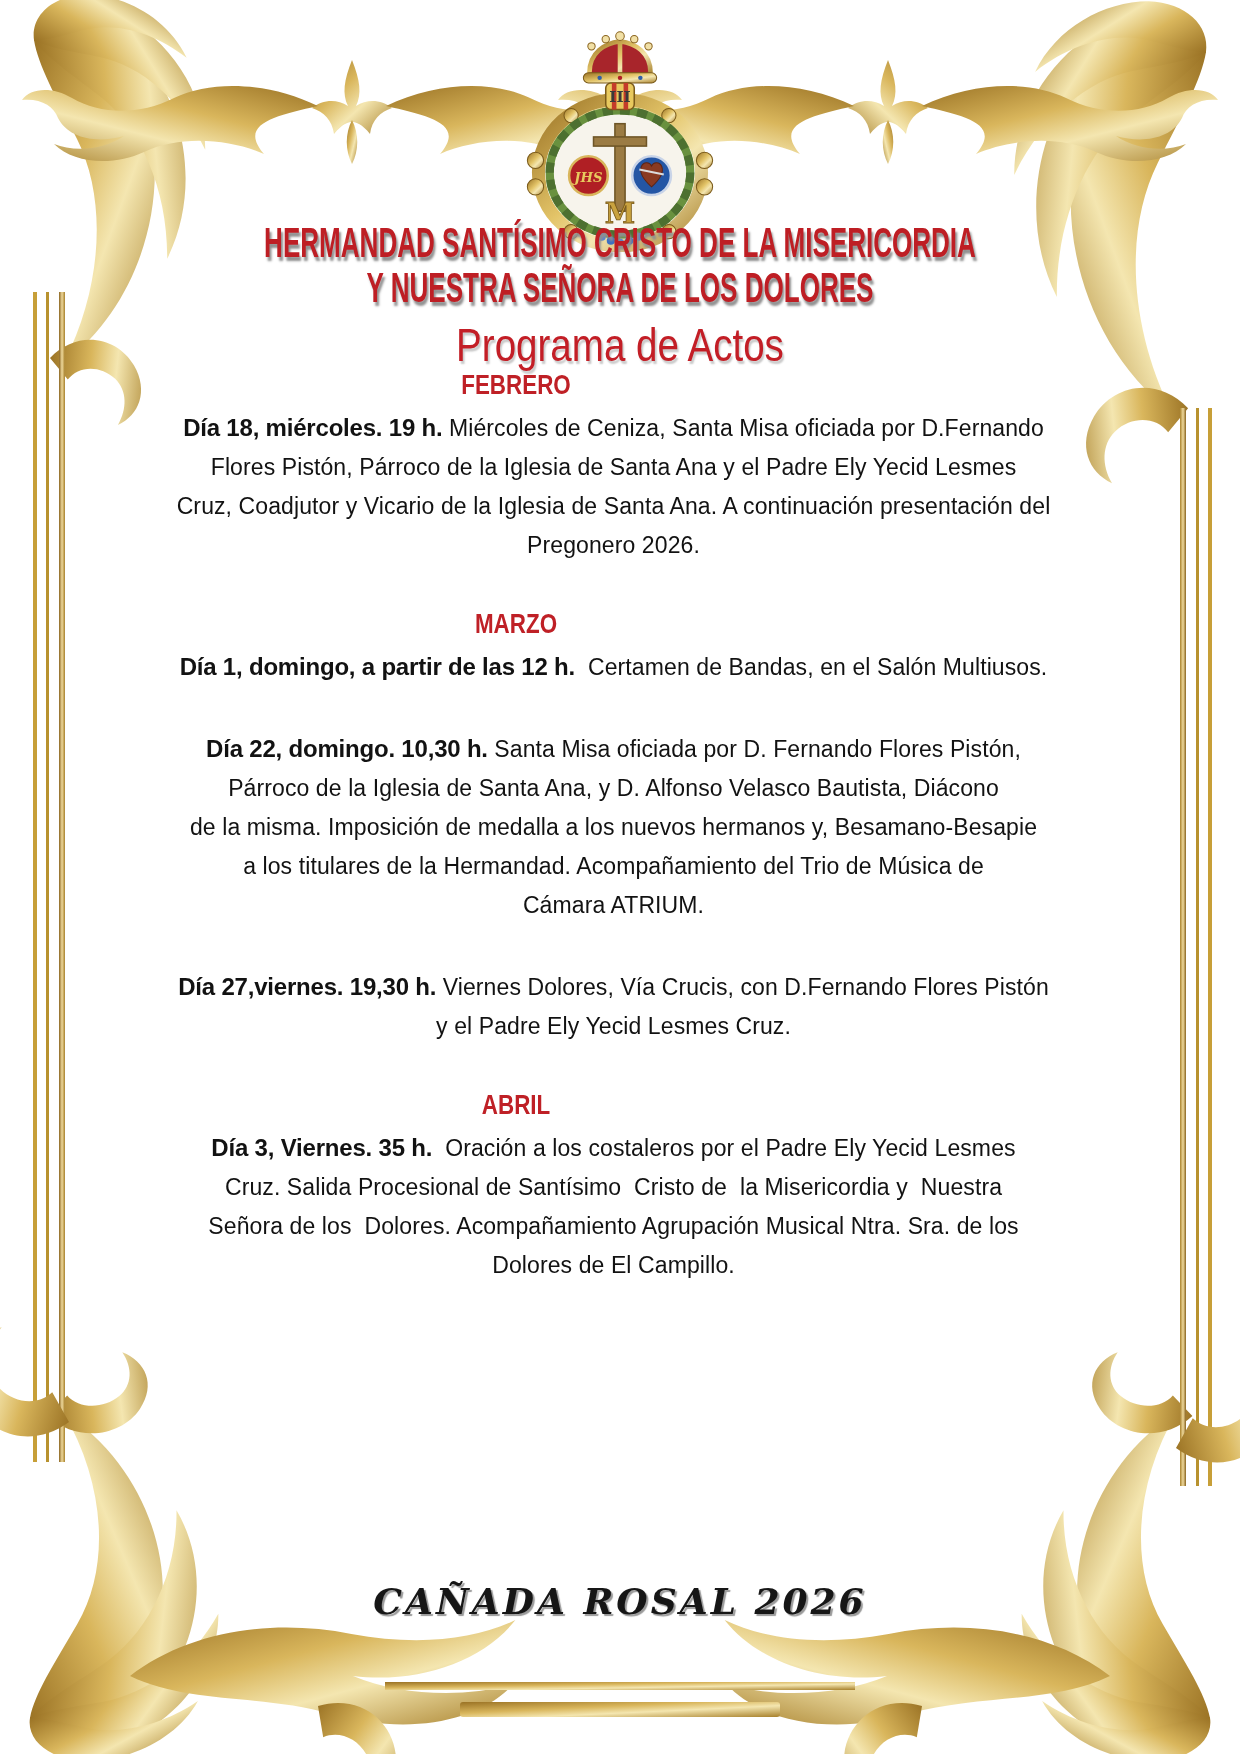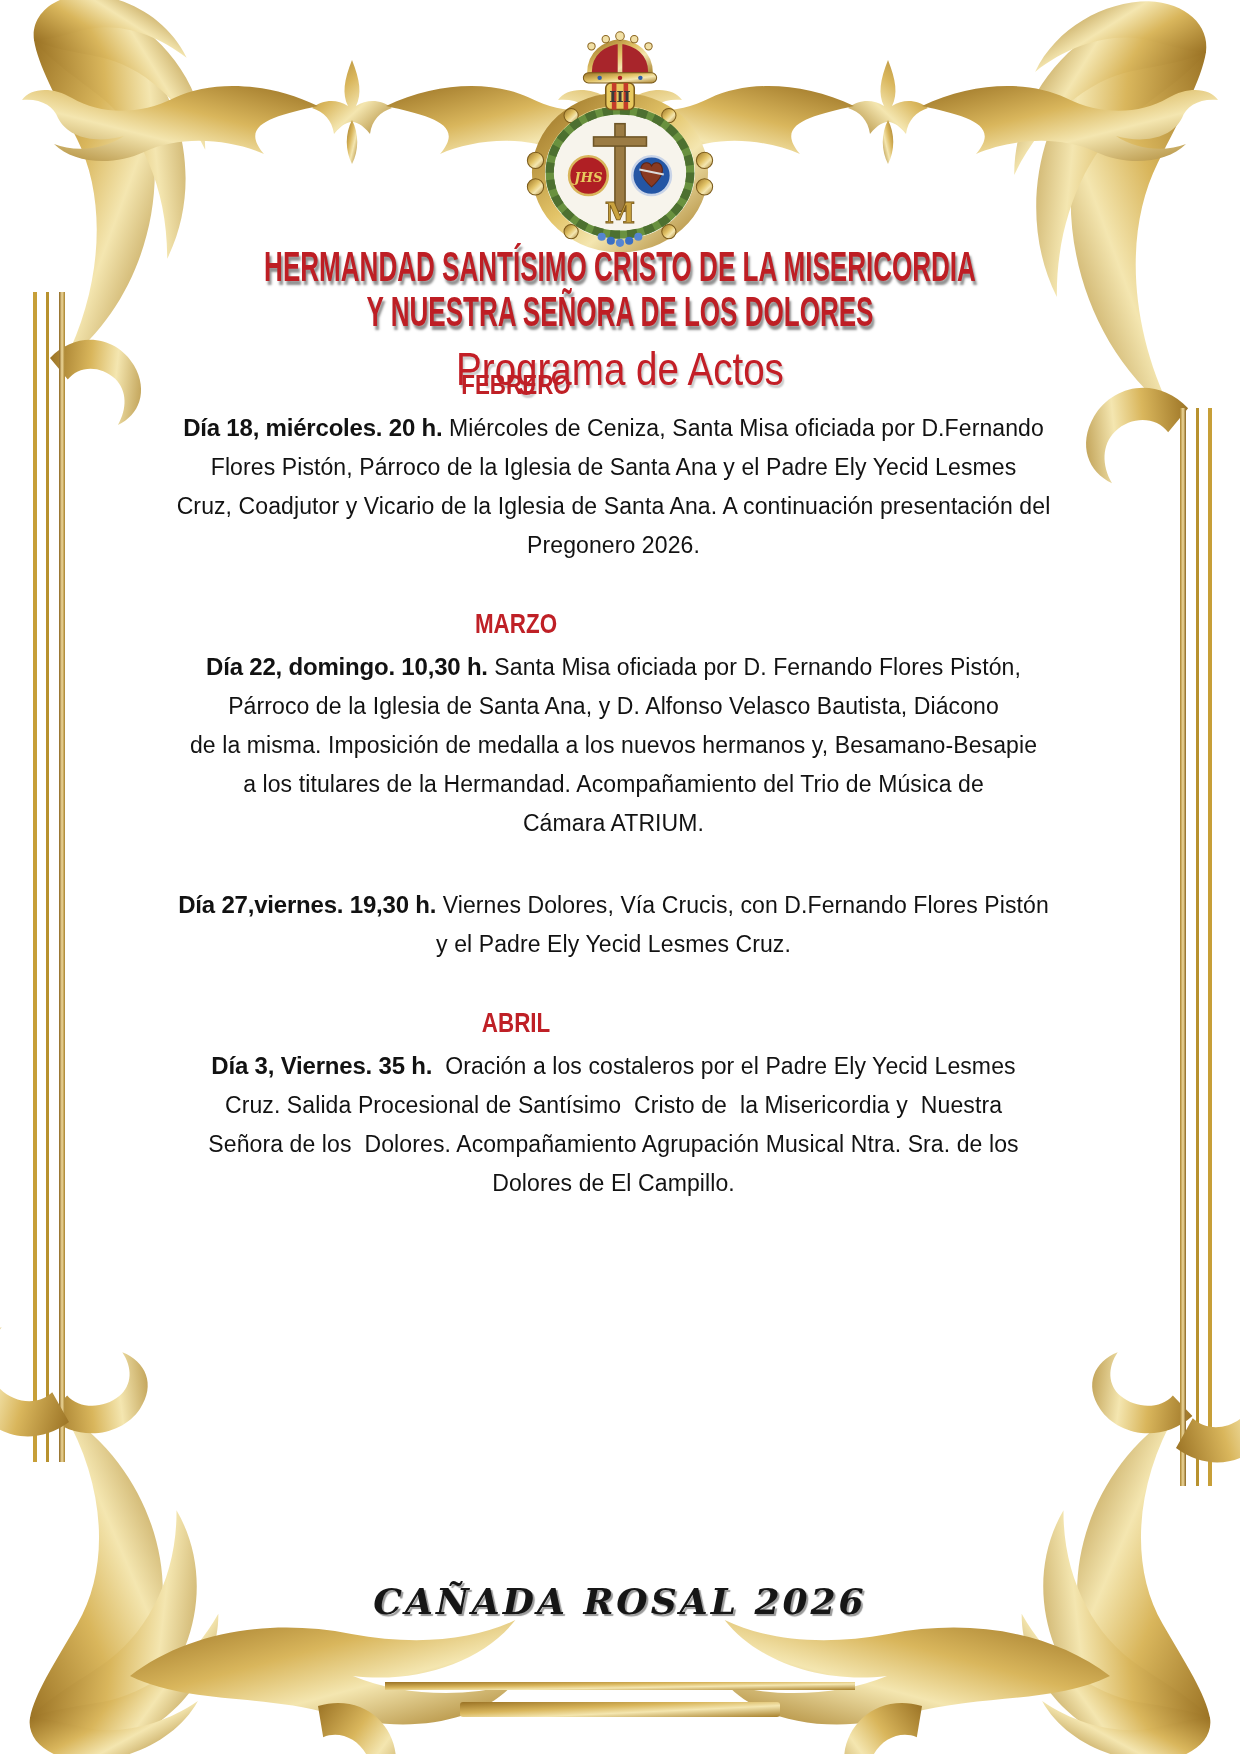--- a/index.html
+++ b/index.html
@@ -1,20 +1,20 @@
 <!DOCTYPE html>
 <html><head>
 <meta charset="utf-8">
 <style>
   html,body{margin:0;padding:0;background:#e8e8e8;}
   .page{position:relative;width:1240px;height:1754px;background:#ffffff;overflow:hidden;
         font-family:"Liberation Sans",sans-serif;margin:0 auto;}
   .border-layer{position:absolute;left:0;top:0;pointer-events:none;}
   .crest{position:absolute;left:508px;top:30px;}
-  .titles{position:absolute;top:220px;left:0;width:100%;text-align:center;margin-top:24px;}
+  .titles{position:absolute;top:220px;left:0;width:100%;text-align:center;}
   .title-line{font-weight:bold;font-size:42px;line-height:45px;color:#be1e24;
               transform:scaleX(0.62);transform-origin:center;white-space:nowrap;
               text-shadow:3px 4px 3px #8f8f8f;}
   .subtitle{margin-top:9px;font-size:47px;line-height:52px;color:#c31e26;
             transform:scaleX(0.82);transform-origin:center;white-space:nowrap;
             text-shadow:2px 3px 2px #c9c9c9;}
   .content{position:absolute;top:368px;left:126px;width:975px;color:#121212;text-align:center;}
   .month{font-size:28px;font-weight:bold;color:#bf2026;margin:0 0 6px 0;line-height:34px;
          transform:scaleX(0.8);transform-origin:left center;}
   .event{font-size:23px;line-height:39px;margin:0 0 42px 0;white-space:pre-wrap;letter-spacing:0.1px;}
@@ -161,26 +161,27 @@
 
   <div class="titles">
     <div class="title-line">HERMANDAD SANTÍSIMO CRISTO DE LA MISERICORDIA</div>
     <div class="title-line">Y NUESTRA SEÑORA DE LOS DOLORES</div>
     <div class="subtitle">Programa de Actos</div>
   </div>
 
   <div class="content">
 
     <h2 class="month">FEBRERO</h2>
-    <p class="event"><b class="lead">Día 18, miércoles. 20 h.</b><span> Miércoles de Ceniza, Santa Misa oficiada por D.Fernando
+    <p class="event"><b class="lead">Día 18, miércoles. 19 h.</b><span> Miércoles de Ceniza, Santa Misa oficiada por D.Fernando
 Flores Pistón, Párroco de la Iglesia de Santa Ana y el Padre Ely Yecid Lesmes
 Cruz, Coadjutor y Vicario de la Iglesia de Santa Ana. A continuación presentación del
 Pregonero 2026.</span></p>
 
     <h2 class="month">MARZO</h2>
+    <p class="event"><b class="lead">Día 1, domingo, a partir de las 12 h.</b><span>  Certamen de Bandas, en el Salón Multiusos.</span></p>
     <p class="event"><b class="lead">Día 22, domingo. 10,30 h.</b><span> Santa Misa oficiada por D. Fernando Flores Pistón,
 Párroco de la Iglesia de Santa Ana, y D. Alfonso Velasco Bautista, Diácono
 de la misma. Imposición de medalla a los nuevos hermanos y, Besamano-Besapie
 a los titulares de la Hermandad. Acompañamiento del Trio de Música de
 Cámara ATRIUM.</span></p>
     <p class="event"><b class="lead">Día 27,viernes. 19,30 h.</b><span> Viernes Dolores, Vía Crucis, con D.Fernando Flores Pistón
 y el Padre Ely Yecid Lesmes Cruz.</span></p>
 
     <h2 class="month">ABRIL</h2>
     <p class="event"><b class="lead">Día 3, Viernes. 35 h.</b><span>  Oración a los costaleros por el Padre Ely Yecid Lesmes

